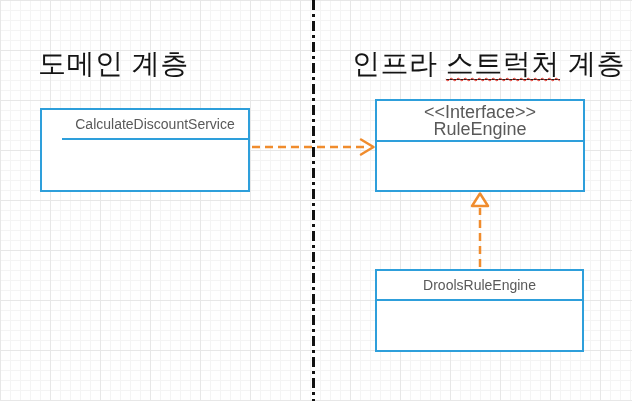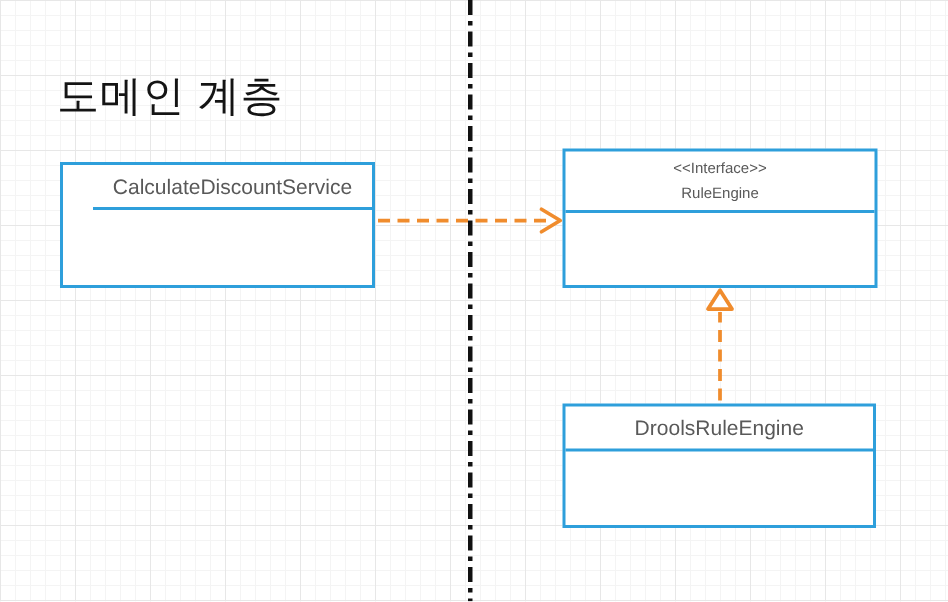--- a/index.html
+++ b/index.html
@@ -50,21 +50,21 @@
     align-items: center;
     justify-content: center;
     color: #595959;
     font-size: 14px;
     text-align: center;
     line-height: 17px;
   }
   #box-calc   { left: 40px;  top: 108px; width: 210px; height: 84px; padding-left: 20px; }
   #box-calc   .uml-header { height: 30px; }
   #box-rule   { left: 375px; top: 99px;  width: 210px; height: 93px; }
-  #box-rule   .uml-header { height: 41px; font-size: 10px; }
+  #box-rule   .uml-header { height: 41px; font-size: 18px; }
   #box-drools { left: 375px; top: 269px; width: 209px; height: 83px; }
   #box-drools .uml-header { height: 30px; }
   .uml-body { flex: 1; }
   #edge-layer {
     position: absolute;
     left: 0; top: 0;
     width: 632px;
     height: 401px;
     pointer-events: none;
   }
@@ -84,20 +84,21 @@
     </g>
 
     <g>
       <line x1="480" y1="267" x2="480" y2="208" stroke-width="2.5" stroke-dasharray="8 5" stroke="#f08c2d"></line>
       <path d="M 480 193.5 L 472 206 L 488 206 Z" fill="#ffffff" stroke-width="2.5" stroke-linejoin="round" stroke="#f08c2d"></path>
     </g>
   </svg>
 
   <div id="heading-left" class="heading">도메인 계층</div>
 
+  <div id="heading-right" class="heading"><span>인프라 </span><span class="misspelled">스트럭처</span><span> 계층</span></div>
 
   <div id="box-calc" class="uml-box">
     <div class="uml-header">
       <span>CalculateDiscountService</span>
     </div>
     <div class="uml-body"></div>
   </div>
 
   <div id="box-rule" class="uml-box">
     <div class="uml-header">

